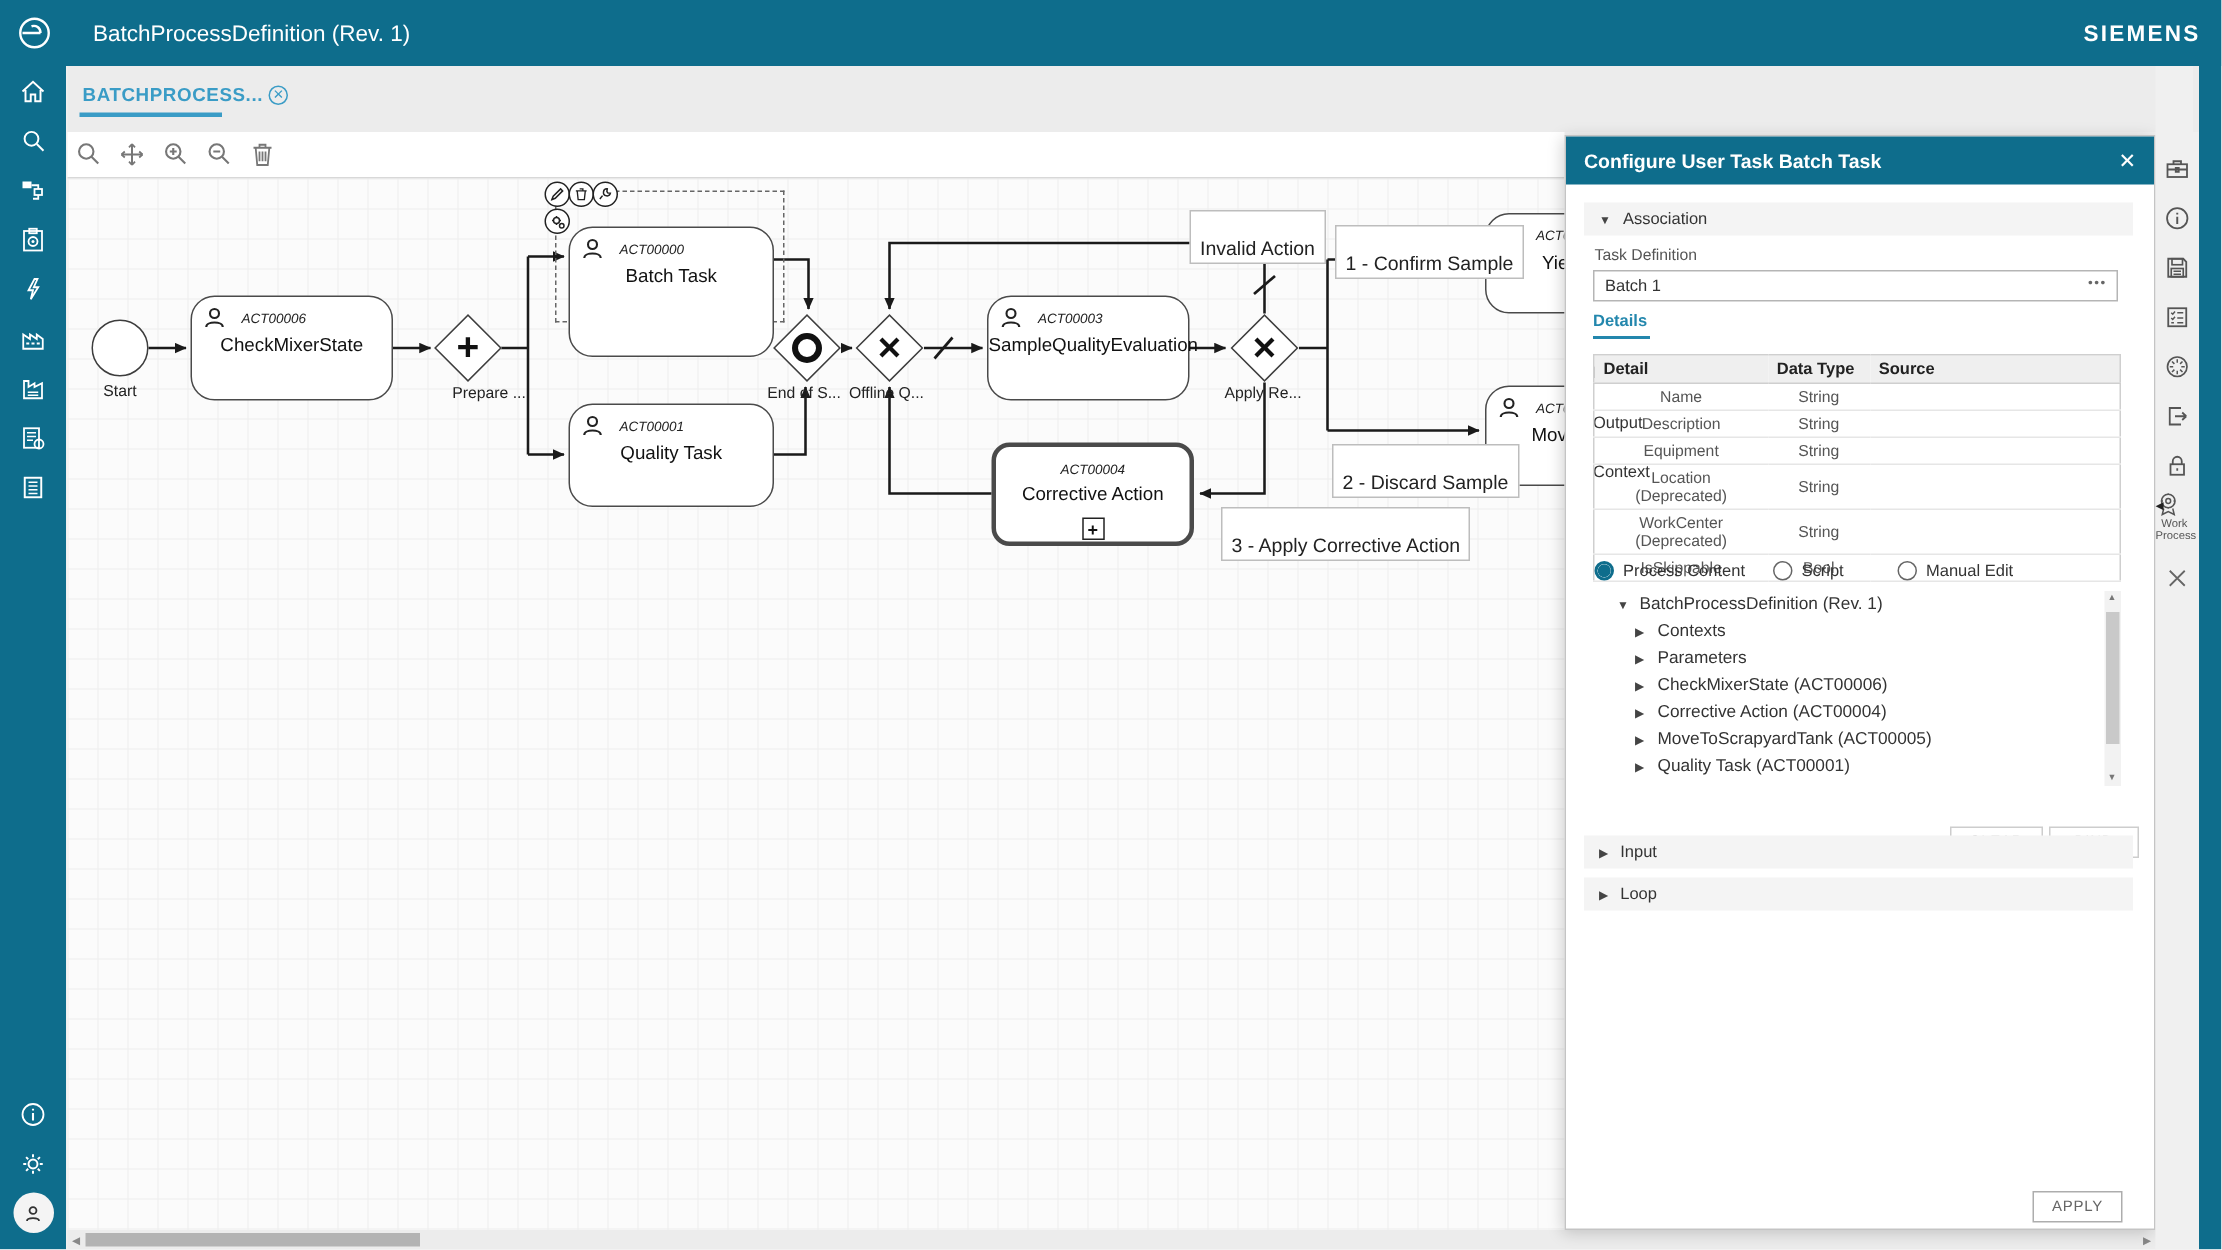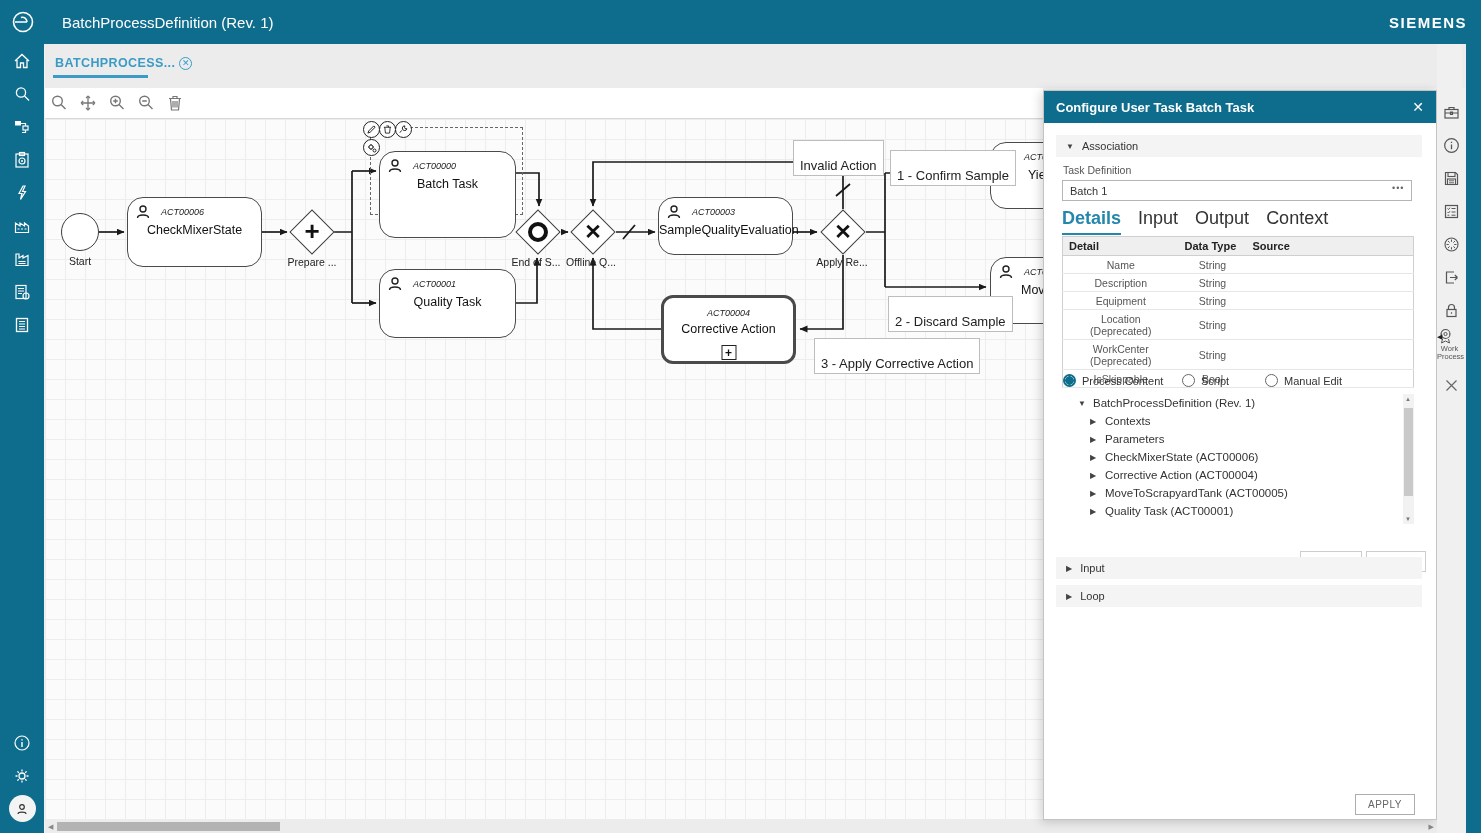--- a/index.html
+++ b/index.html
@@ -67,21 +67,21 @@
 
   
   .panel { position:absolute; left:1043px; top:90px; width:394px; height:730px; background:#fff; border:1px solid #c4c4c4; box-shadow:-2px 2px 10px rgba(0,0,0,.18); z-index:30; }
   .phead { height:32px; background:#0e6d8c; color:#fff; display:flex; align-items:center; font-size:13px; font-weight:bold; padding-left:12px; }
   .phead .pclose { margin-left:auto; margin-right:12px; font-size:14px; font-weight:normal; cursor:pointer; }
   .secbar { position:absolute; left:12px; width:366px; height:22px; background:#f4f4f4; display:flex; align-items:center; font-size:11px; color:#333; padding-left:10px; gap:8px; cursor:pointer; }
   .tri { font-size:8px; color:#444; }
   .flabel { position:absolute; left:19px; font-size:10.5px; color:#555; }
   .tdefinput { position:absolute; left:18px; top:89px; width:350px; height:21px; border:1px solid #b5b5b5; background:#fff; font-size:11px; color:#333; padding:0 26px 0 7px; font-family:"Liberation Sans",sans-serif; }
   .dots { position:absolute; left:348px; top:92px; font-size:9px; color:#666; letter-spacing:1px; cursor:pointer; }
-  .ptabs { position:absolute; left:18px; top:117px; display:flex; gap:17px; font-size:18px; color:#333; }
+  .ptabs { position:absolute; left:18px; top:117px; display:flex; gap:17px; font-size:11px; color:#333;flex-direction:column; }
   .ptab { padding-bottom:4px; cursor:pointer; }
   .ptab.active { color:#2387ad; font-weight:bold; border-bottom:2px solid #2387ad; }
   .ptable { position:absolute; left:18px; top:145px; width:352px; border:1px solid #cfcfcf; font-size:10.5px; color:#555; border-collapse:collapse; }
   .ptable th { background:#efefef; text-align:left; font-size:11px; color:#222; padding:3px 6px; border-bottom:1px solid #cfcfcf; font-weight:bold; }
   .ptable td { padding:2.5px 6px; border-bottom:1px solid #e6e6e6; height:12px;text-align:center; }
   .radios { position:absolute; left:19px; top:283px; display:flex; font-size:11px; color:#333; align-items:center; }
   .radio { display:flex; align-items:center; gap:6px; cursor:pointer; }
   .rdot { width:13px; height:13px; border:1.5px solid #666; border-radius:50%; background:#fff; }
   .radio.sel .rdot { border:2px solid #0e6d8c; background:radial-gradient(circle, #0e6d8c 0 4px, #fff 4.5px); }
   .tree { position:absolute; left:18px; top:303px; width:352px; height:130px; font-size:11.5px; color:#333; }
@@ -261,21 +261,21 @@
       <span class="actid">ACT00006</span>
       <div class="tname">CheckMixerState</div>
     </div>
 
     <div class="gw" style="left:244px;top:90px;">
       <div class="dia"></div>
         <div class="glyph">
           <span class="plusg">+</span>
         </div>
     </div>
-    <div class="gwlabel" style="left:267px;top:137px;">Prepare ...</div>
+    <div class="gwlabel" style="left:281px;top:137px;">Prepare ...</div>
 
     <div class="selrect" style="left:325px;top:8px;width:153px;height:88px;"></div>
     <div class="nbtn" style="left:318px;top:2px;">
         <svg width="9" height="9" viewBox="0 0 10 10">
           <path d="M1 9 L2 6.5 L7.5 1 L9 2.5 L3.5 8 Z" fill="none" stroke="#222" stroke-width="1.1"></path>
         </svg>
       </div>
     <div class="nbtn" style="left:334px;top:2px;">
         <svg width="9" height="9" viewBox="0 0 10 10">
           <path d="M2 2.5 L2.7 9 H7.3 L8 2.5 M1 2.5 H9 M3.8 1 H6.2 V2.5" fill="none" stroke="#222" stroke-width="1"></path>
@@ -321,21 +321,21 @@
     <div class="gwlabel" style="left:491px;top:137px;">End of S...</div>
 
     <div class="gw" style="left:525px;top:90px;">
       <div class="dia"></div>
         <div class="glyph">
           <span class="xg">✕</span>
         </div>
     </div>
     <div class="gwlabel" style="left:546px;top:137px;">Offline Q...</div>
 
-    <div class="bpmn-task" style="left:613px;top:78px;width:135px;height:58px;">
+    <div class="bpmn-task" style="left:613px;top:78px;width:135px;height:70px;">
       <svg class="uicon" width="16" height="16" viewBox="0 0 16 16">
           <circle cx="8" cy="5" r="3" fill="none" stroke="#222" stroke-width="1.4"></circle>
           <path d="M2.5 14 C2.5 10 13.5 10 13.5 14" fill="none" stroke="#222" stroke-width="1.4"></path>
         </svg>
       <span class="actid">ACT00003</span>
       <div class="tname">SampleQualityEvaluation</div>
     </div>
 
     <div class="gw" style="left:775px;top:90px;">
       <div class="dia"></div>

